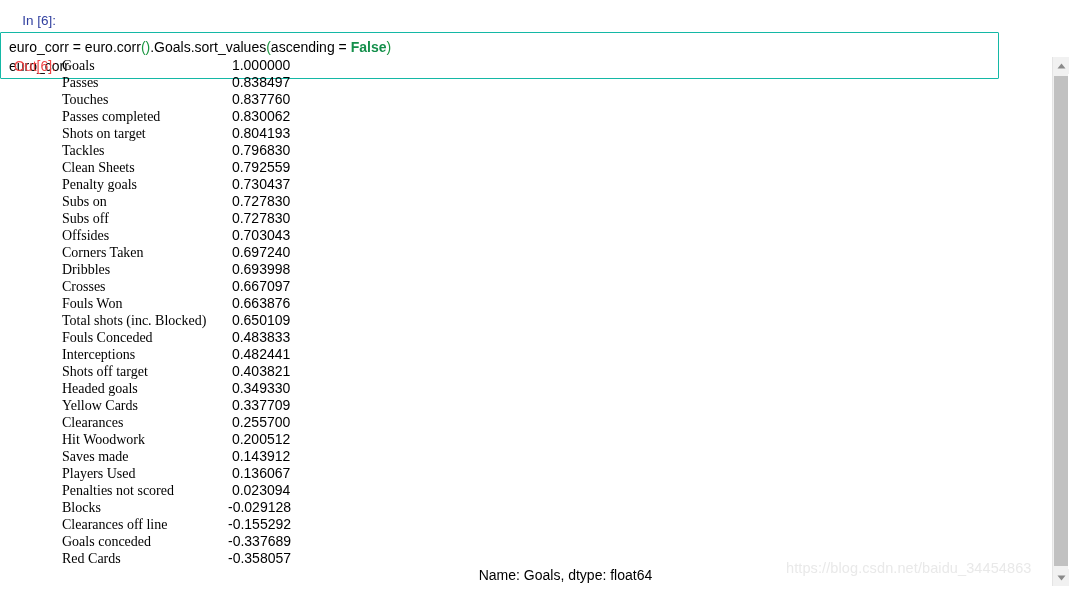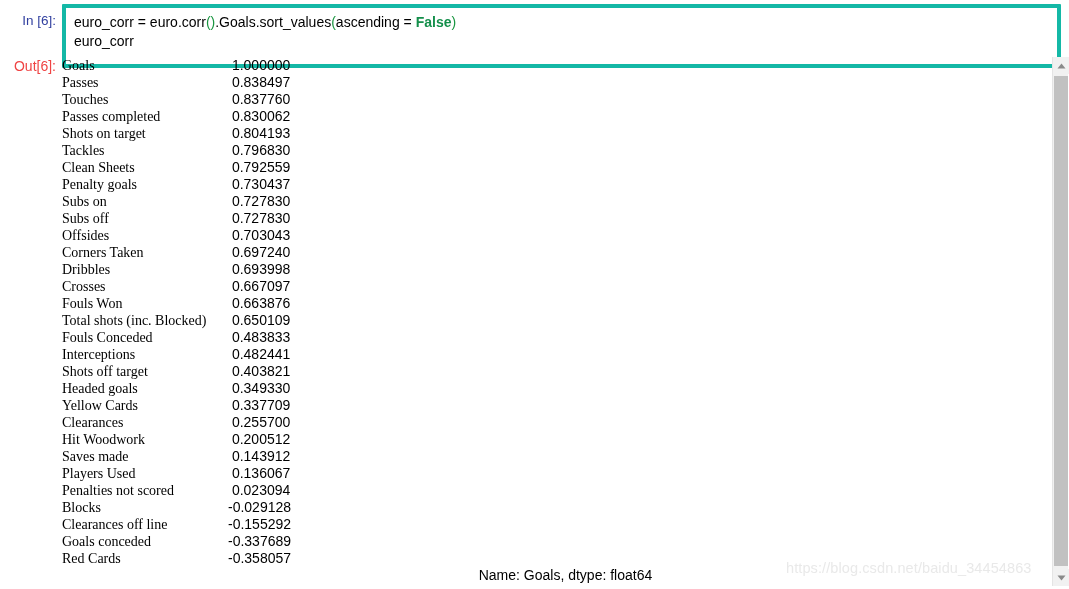--- a/index.html
+++ b/index.html
@@ -17,40 +17,41 @@
 
   
   .input-row {
     position: absolute;
     left: 0;
     top: 4px;
     width: 1069px;
     height: 46px;
     display: flex;
     align-items: flex-start;
+    flex-direction: column;
   }
   .prompt-in {
     width: 62px;
     text-align: right;
     padding-right: 6px;
     box-sizing: border-box;
     font-family: "Liberation Sans", sans-serif;
     font-size: 13.5px;
     color: #303F9F;
     line-height: 22px;
     padding-top: 6px;
     white-space: nowrap;
     user-select: none;
   }
   .code-box {
     width: 999px;
     box-sizing: border-box;
-    border: 4px solid #14b8a6;
+    border: 1px solid #14b8a6;
     background: #ffffff;
-    padding: 5px 8px 13px 8px;
+    padding: 5px 8px 2px 8px;
     border-radius: 1px;
   }
   .code-line {
     font-family: "Liberation Sans", sans-serif;
     font-size: 14px;
     line-height: 19px;
     color: #000000;
     white-space: pre;
   }
   .tok-paren { color: #1a9641; }

